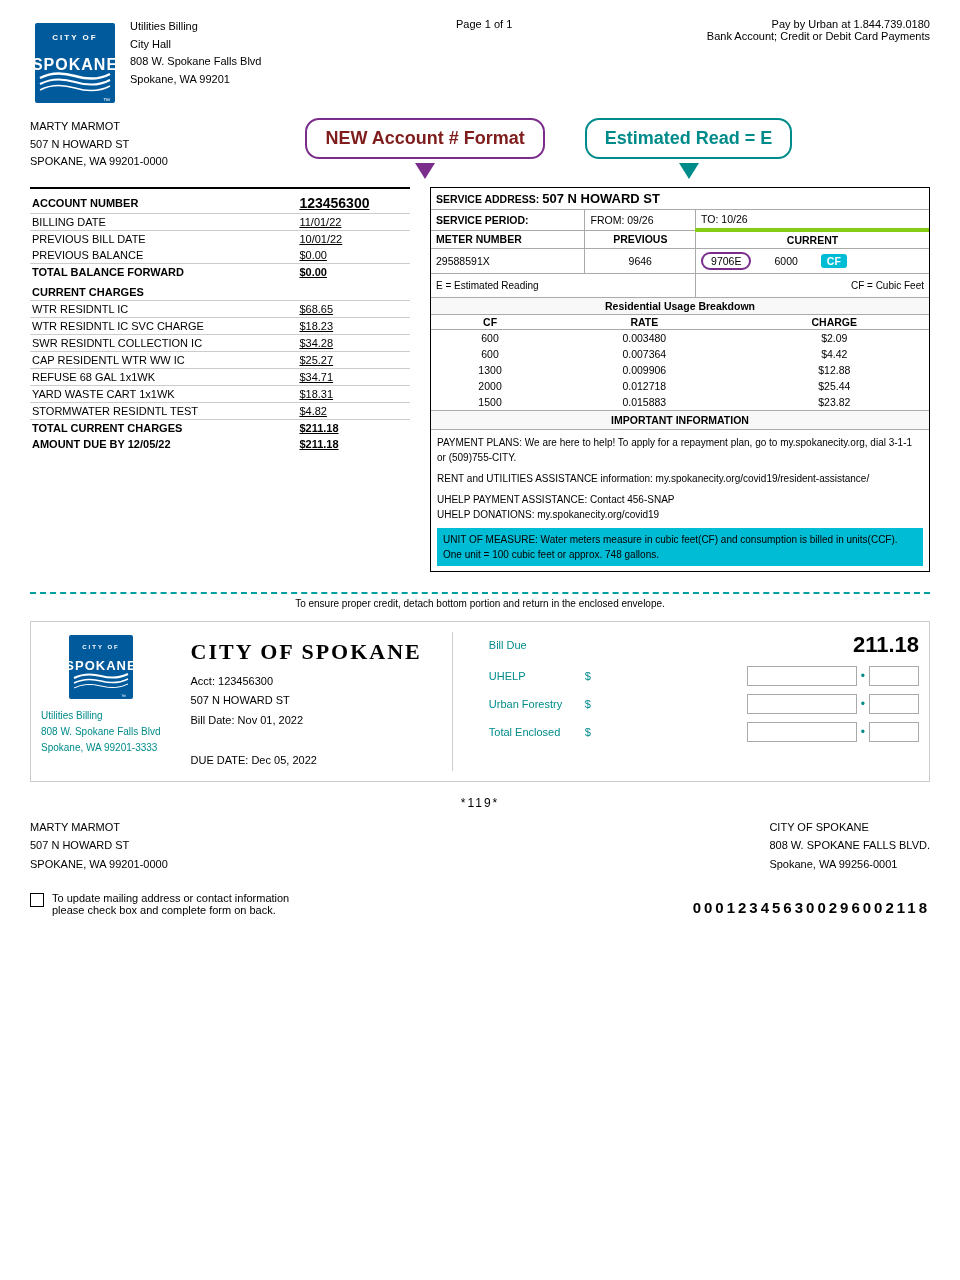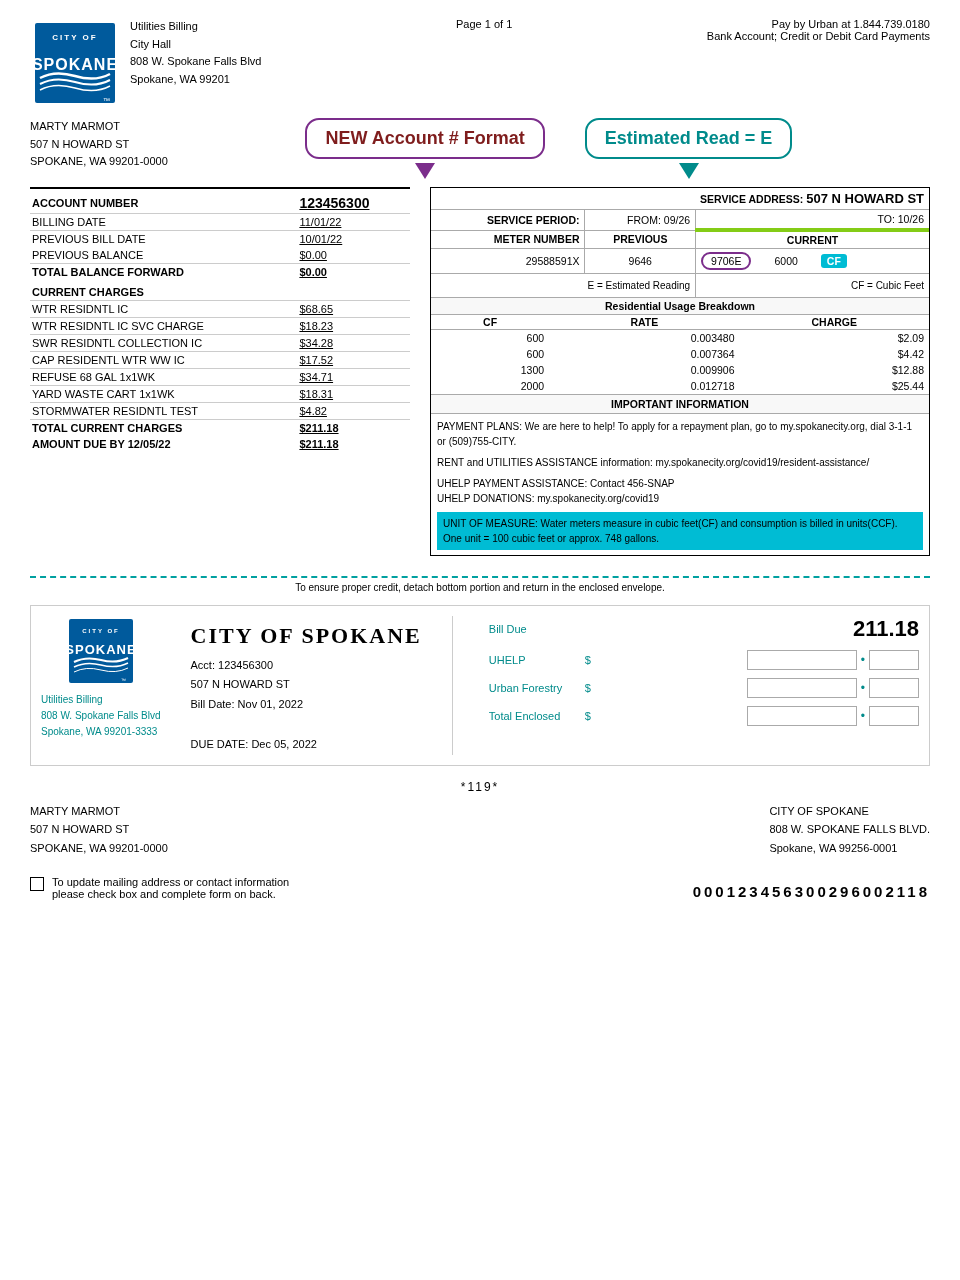--- a/index.html
+++ b/index.html
@@ -141,21 +141,20 @@
       width: 100%;
       font-size: 10.5px;
     }
     .service-box table {
       width: 100%;
       border-collapse: collapse;
     }
     .service-box table td {
       padding: 2px 5px;
       font-size: 10.5px;
-      text-align: right;
     }
     .service-box .row-border {
       border-bottom: 1px solid #aaa;
     }
 
     .cf-badge {
       background: #00BCD4;
       color: #fff;
       font-weight: bold;
       padding: 1px 6px;
@@ -435,21 +434,21 @@
         <tr class="border-top">
           <td>WTR RESIDNTL IC SVC CHARGE</td>
           <td class="amount-col">$18.23</td>
         </tr>
         <tr class="border-top">
           <td>SWR RESIDNTL COLLECTION IC</td>
           <td class="amount-col">$34.28</td>
         </tr>
         <tr class="border-top">
           <td>CAP RESIDENTL WTR WW IC</td>
-          <td class="amount-col">$17.52</td>
+          <td class="amount-col">$25.27</td>
         </tr>
         <tr class="border-top">
           <td>REFUSE 68 GAL 1x1WK</td>
           <td class="amount-col">$34.71</td>
         </tr>
         <tr class="border-top">
           <td>YARD WASTE CART 1x1WK</td>
           <td class="amount-col">$18.31</td>
         </tr>
         <tr class="border-top">
@@ -547,20 +546,25 @@
             <tr>
               <td>1300</td>
               <td>0.009906</td>
               <td>$12.88</td>
             </tr>
             <tr>
               <td>2000</td>
               <td>0.012718</td>
               <td>$25.44</td>
             </tr>
+            <tr>
+              <td>1500</td>
+              <td>0.015883</td>
+              <td>$23.82</td>
+            </tr>
           </tbody>
         </table>
 
         <div class="important-header">IMPORTANT INFORMATION</div>
         <div class="important-info">
           <p>PAYMENT PLANS: We are here to help! To apply for a repayment plan, go to my.spokanecity.org, dial 3-1-1 or (509)755-CITY.</p>
           <p>RENT and UTILITIES ASSISTANCE information: my.spokanecity.org/covid19/resident-assistance/</p>
           <p style="white-space:pre-line;">UHELP PAYMENT ASSISTANCE: Contact 456-SNAP
 UHELP DONATIONS: my.spokanecity.org/covid19</p>
           <div class="highlight-blue">UNIT OF MEASURE: Water meters measure in cubic feet(CF) and consumption is billed in units(CCF). One unit = 100 cubic feet or approx. 748 gallons.</div>

